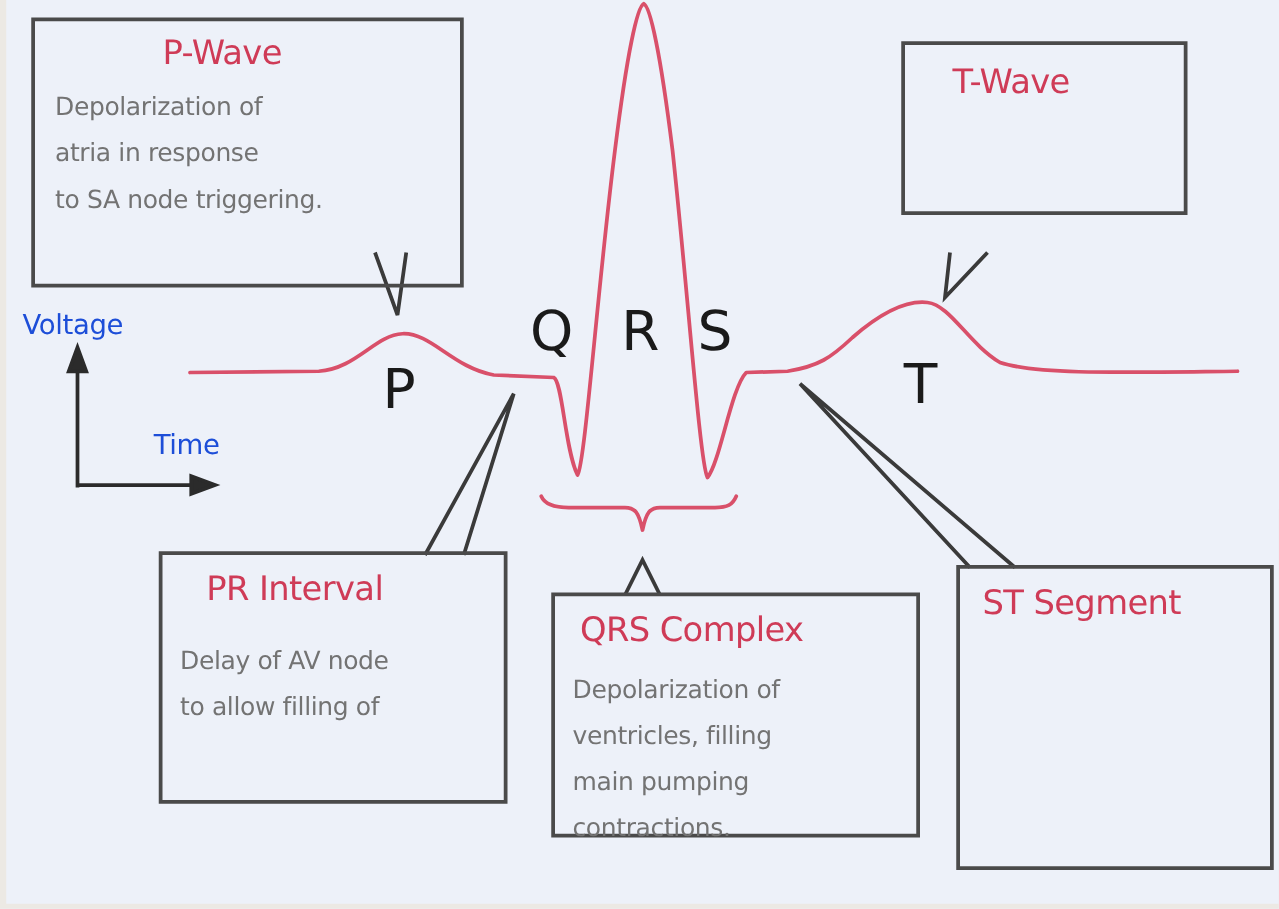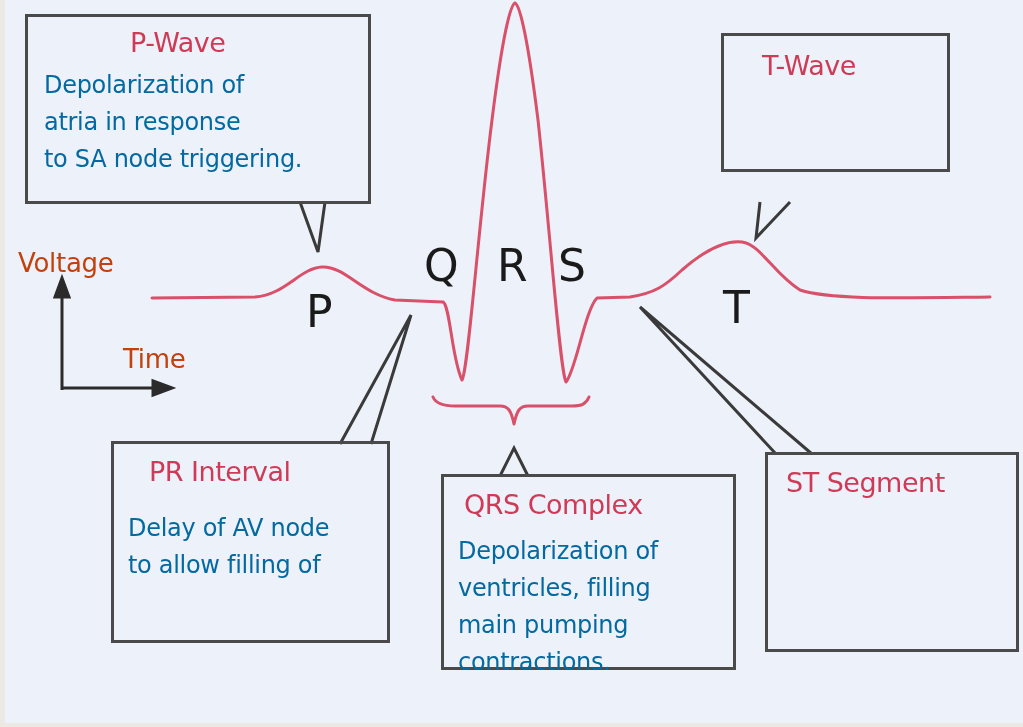--- a/index.html
+++ b/index.html
@@ -1,24 +1,24 @@
 <!DOCTYPE html>
 <html><head>
 <meta charset="utf-8">
 <style>
   html, body { margin:0; padding:0; }
   body { width:1023px; height:727px; background:#ece9e4; overflow:hidden; position:relative; font-family:"DejaVu Sans", sans-serif; }
   .canvas { position:absolute; left:5px; top:0; width:1018px; height:723px; background:#edf1f9; }
   svg.main { position:absolute; left:0; top:0; width:1023px; height:727px; }
   .box { position:absolute; border:3px solid #4a4a4a; box-sizing:border-box; background:transparent; }
   .title { color:#cf3b57; font-size:27px; position:absolute; white-space:nowrap; letter-spacing:-0.5px; }
-  .body { color:#0369a1; font-size:24px; line-height:37px; position:absolute; letter-spacing:-0.3px; }
+  .body { color:#737373; font-size:20px; line-height:37px; position:absolute; letter-spacing:-0.3px; }
   .line { display:block; white-space:nowrap; }
   .wave-label { position:absolute; color:#1a1a1a; font-size:44px; line-height:1; font-family:"DejaVu Sans", sans-serif; }
-  .axis-label { position:absolute; color:#c2410c; font-size:26px; letter-spacing:-0.3px; }
+  .axis-label { position:absolute; color:#1d4ed8; font-size:22px; letter-spacing:-0.3px; }
 </style>
 </head>
 <body>
 
 <div class="canvas"></div>
 
 <svg class="main" viewBox="0 0 1023 727">
 
   <path fill="none" stroke="#d9506a" stroke-width="3" stroke-linejoin="round" stroke-linecap="round" d="M152,298 L255,297 C285,295 300,268 322,267 C345,266 362,294 395,300 L443,302
        C450,305 452,360 462,380 C468,372 478,230 492,120 C502,40 510,5 515,3 C520,5 528,40 538,120 C550,230 560,372 566,382
@@ -50,46 +50,46 @@
 
 <div class="axis-label" style="left:18px;top:248px;">Voltage</div>
 <div class="axis-label" style="left:123px;top:344px;">Time</div>
 
 <div class="wave-label" style="left:306px;top:290px;">P</div>
 <div class="wave-label" style="left:424px;top:244px;">Q</div>
 <div class="wave-label" style="left:497px;top:244px;">R</div>
 <div class="wave-label" style="left:558px;top:244px;">S</div>
 <div class="wave-label" style="left:723px;top:286px;">T</div>
 
-<div class="box" style="left:25px;top:14px;width:346px;height:190px;">
+<div class="box" style="left:25px;top:14px;width:346px;height:216px;">
   <div class="title" style="left:102px;top:10px;">P-Wave</div>
   <div class="body" style="left:16px;top:50px;">
     <span class="line">Depolarization of</span>
     <span class="line">atria in response</span>
     <span class="line">to SA node triggering.</span>
   </div>
 </div>
 
 <div class="box" style="left:721px;top:33px;width:229px;height:139px;">
   <div class="title" style="left:38px;top:14px;">T-Wave</div>
 </div>
 
-<div class="box" style="left:111px;top:441px;width:279px;height:202px;">
+<div class="box" style="left:127px;top:441px;width:279px;height:202px;">
   <div class="title" style="left:35px;top:12px;">PR  Interval</div>
   <div class="body" style="left:14px;top:66px;">
     <span class="line">Delay of AV node</span>
     <span class="line">to allow filling of</span>
   </div>
 </div>
 
 <div class="box" style="left:441px;top:474px;width:295px;height:196px;">
   <div class="title" style="left:20px;top:12px;">QRS Complex</div>
   <div class="body" style="left:14px;top:56px;">
     <span class="line">Depolarization of</span>
     <span class="line">ventricles, filling</span>
     <span class="line">main pumping</span>
     <span class="line">contractions.</span>
   </div>
 </div>
 
-<div class="box" style="left:765px;top:452px;width:254px;height:200px;">
+<div class="box" style="left:765px;top:452px;width:254px;height:244px;">
   <div class="title" style="left:18px;top:12px;">ST Segment</div>
 </div>
 
 </body></html>

